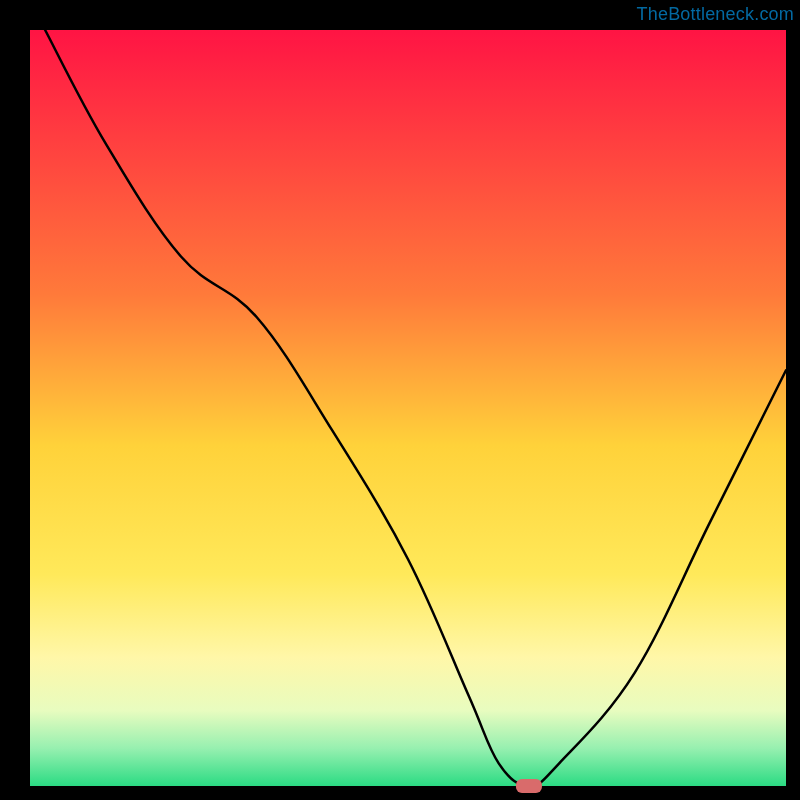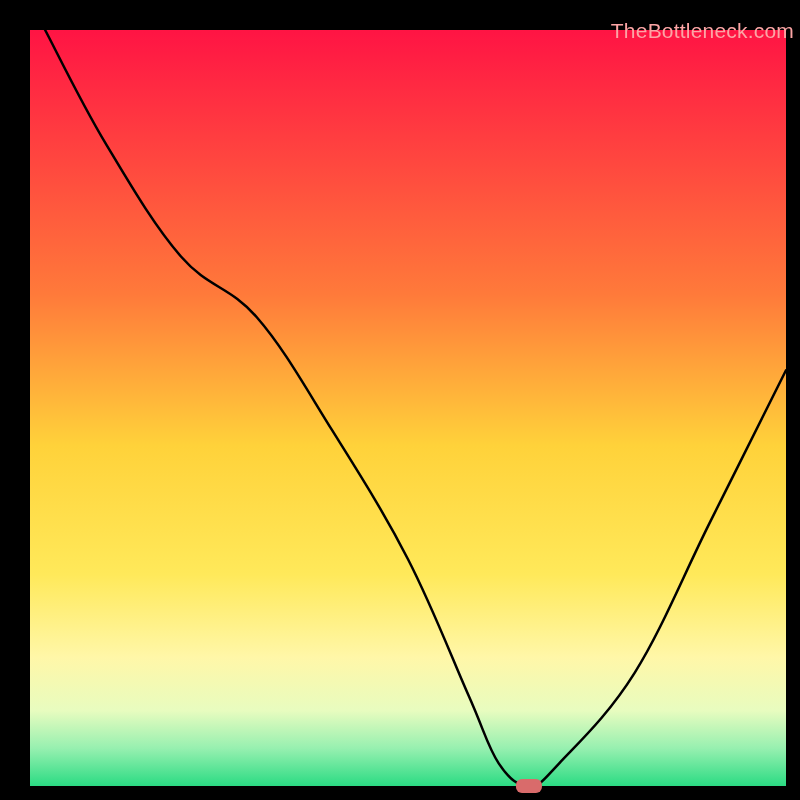--- a/index.html
+++ b/index.html
@@ -12,25 +12,25 @@
   .chart-container {
     position: relative;
     width: 800px;
     height: 800px;
   }
   svg {
     display: block;
   }
   .watermark {
     position: absolute;
-    top: 19px;
+    top: 4px;
     right: 6px;
     font-family: Arial, Helvetica, sans-serif;
-    font-size: 21px;
-    color: #fca5a5;
+    font-size: 18px;
+    color: #0369a1;
     letter-spacing: 0.2px;
     user-select: none;
   }
 </style>
 </head>
 <body>
 
 <div class="chart-container">
 
   <svg width="800" height="800" viewBox="0 0 800 800">

